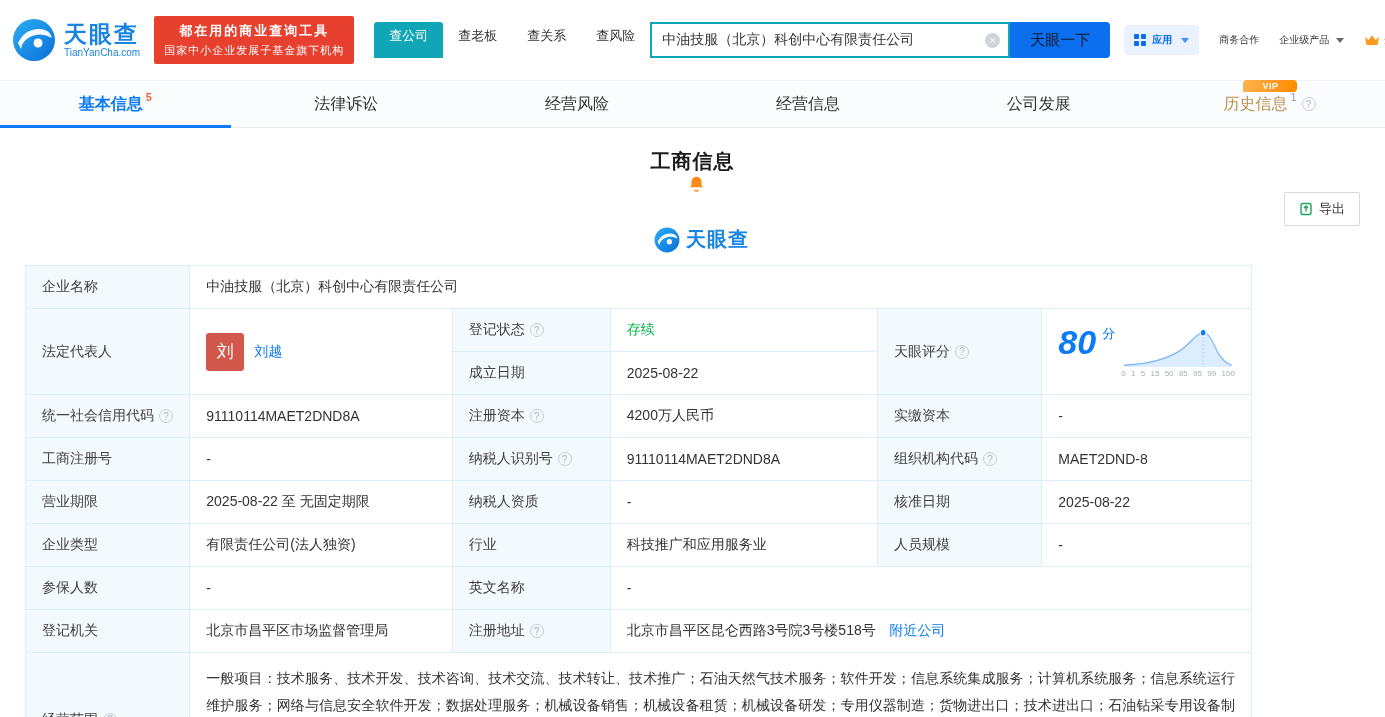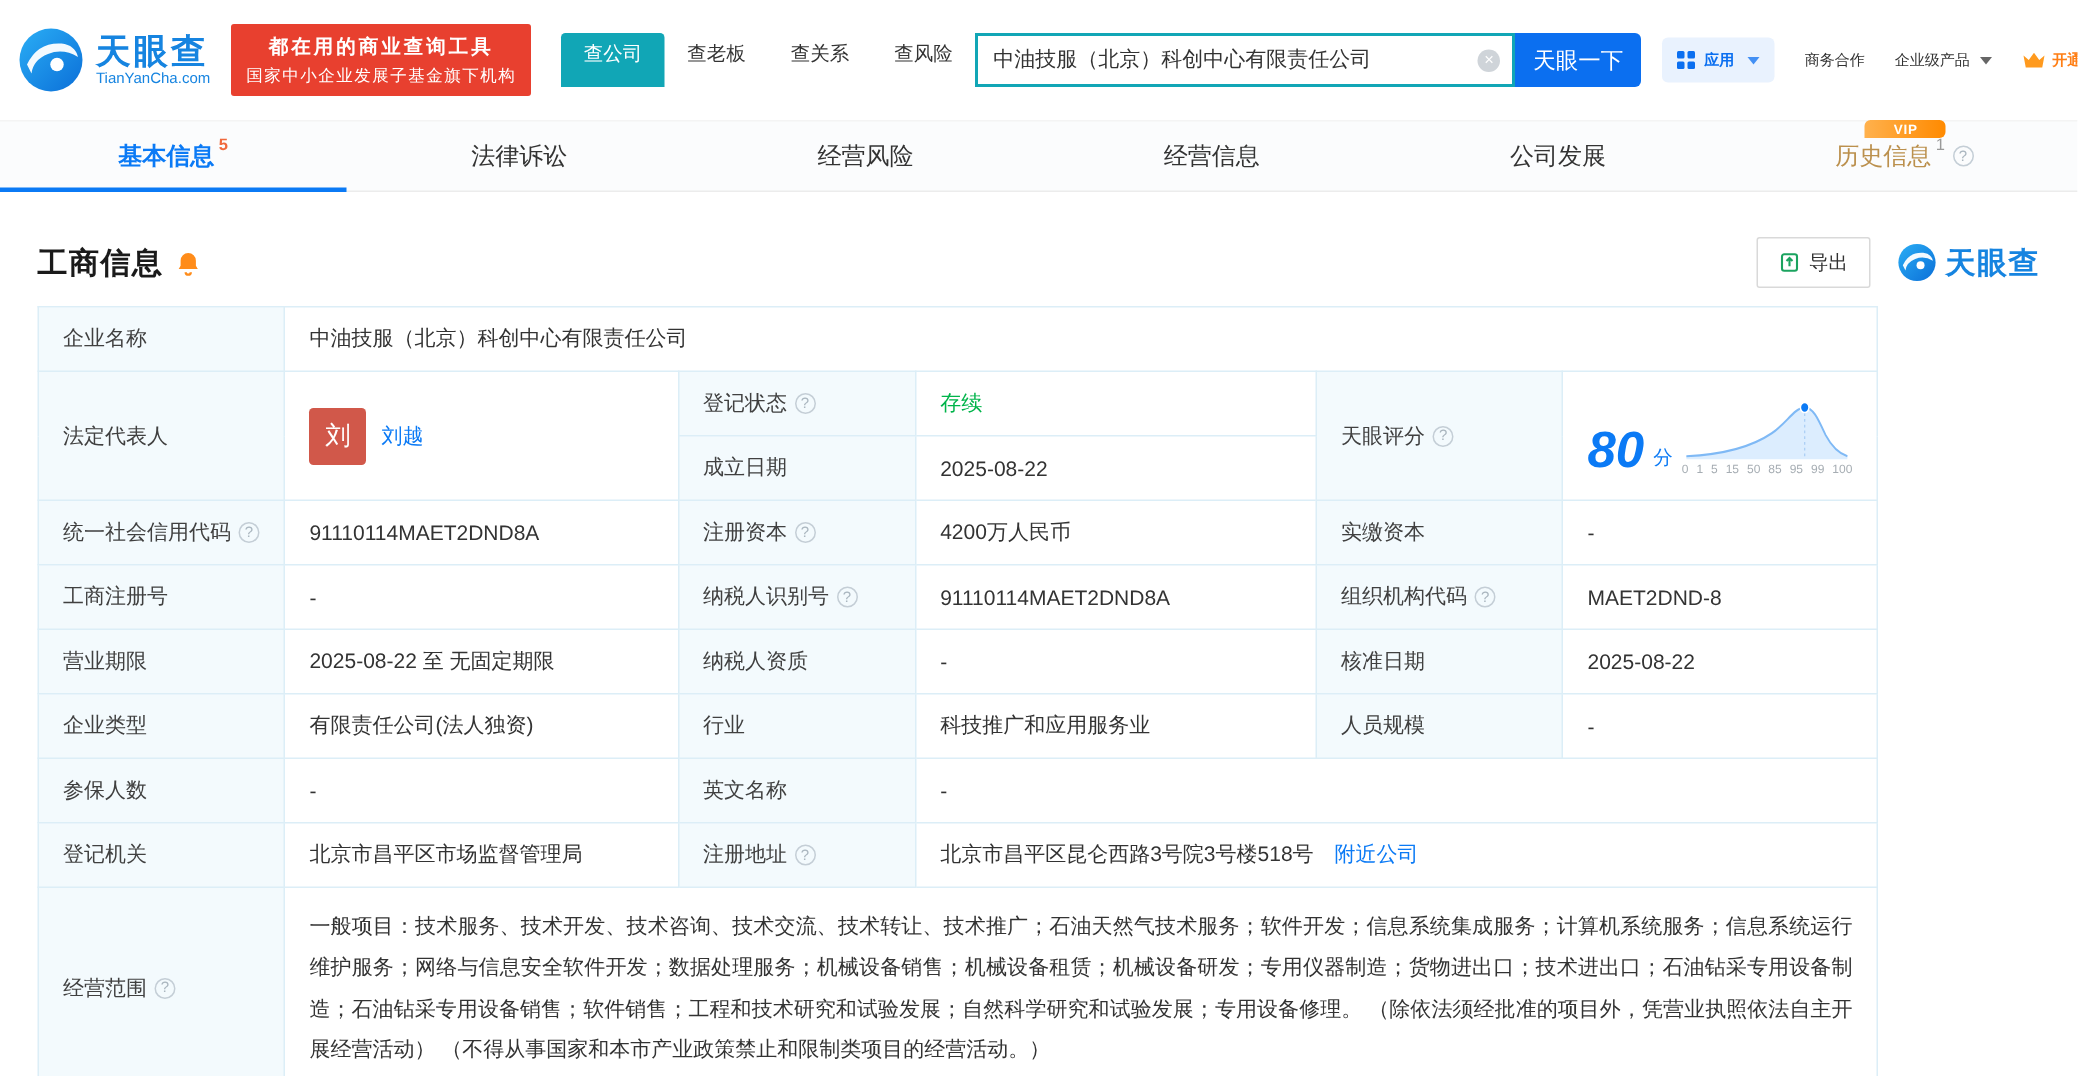--- a/index.html
+++ b/index.html
@@ -19,58 +19,58 @@
   .slogan .l2 { font-size: 11px; letter-spacing: 1px; margin-top: 3px; }
   .search-area { display: flex; flex-direction: row; margin-left: 6px; flex: none; }
   .search-tabs { display: flex; }
   .stab { padding: 5px 15px; font-size: 13px; color: #333; cursor: pointer; border-radius: 3px 3px 0 0; }
   .stab.active { background: #11a6b6; color: #fff; }
   .search-row { display: flex; height: 36px; }
   .input-wrap { position: relative; width: 360px; border: 2px solid #11a6b6; background: #fff; display: flex; align-items: center; }
   .input-wrap input { flex: 1; border: 0; outline: 0; height: 30px; padding: 0 30px 0 10px; font-size: 14px; color: #333; font-family: inherit; }
   .clear-icon { position: absolute; right: 8px; width: 15px; height: 15px; border-radius: 50%; background: #cfd4d9; color: #fff; display: flex; align-items: center; justify-content: center; font-size: 11px; cursor: pointer; }
   .clear-icon::before { content: "×"; }
-  .search-btn { width: 84px; background: #0b6ff0; color: #ffffff; border: 0; font-size: 15px; cursor: pointer; border-radius: 0 4px 4px 0; font-family: inherit; }
+  .search-btn { width: 100px; background: #0b6ff0; color: #0f172a; border: 0; font-size: 15px; cursor: pointer; border-radius: 0 4px 4px 0; font-family: inherit; }
   .top-right { margin-left: auto; display: flex; align-items: center; gap: 20px; font-size: 10px; color: #333; white-space: nowrap; }
   .app-pill { display: flex; align-items: center; gap: 6px; background: #e9f2fe; color: #0b6ff0; padding: 8px 10px; border-radius: 4px; cursor: pointer; font-weight: bold; }
   .caret { width: 0; height: 0; border-left: 4px solid transparent; border-right: 4px solid transparent; border-top: 5px solid currentColor; margin-left: 3px; opacity: .75; }
   .nav-item { display: flex; align-items: center; gap: 4px; cursor: pointer; }
   .vip-item { color: #ff7e14; font-weight: bold; }
   .bell-wrap { position: relative; cursor: pointer; display: flex; }
   .bell-dot { position: absolute; top: -2px; right: -1px; width: 6px; height: 6px; border-radius: 50%; background: #f5483b; }
   
   .tabbar { display: flex; height: 48px; background: #fbfcfd; border-bottom: 1px solid #ececec; border-top: 1px solid #f4f4f4; }
   .tab { flex: 1; display: flex; align-items: center; justify-content: center; font-size: 16px; color: #333; cursor: pointer; position: relative; }
   .tab .cnt { font-size: 11px; position: relative; top: -7px; margin-left: 3px; color: #f0683c; }
   .tab.active { color: #0b7af5; font-weight: bold; }
   .tab.active::after { content: ""; position: absolute; left: 0; right: 0; bottom: -1px; height: 3px; background: #0b7af5; }
   .tab.history { color: #bb904d; }
   .tab.history .cnt { color: #9a9a9a; }
   .hist-wrap { position: relative; display: inline-flex; align-items: center; }
   .vip-badge { position: absolute; top: -14px; right: -10px; background: linear-gradient(90deg, #ffb14d, #ff8a00); color: #fff; font-size: 9px; font-weight: bold; padding: 1px 19px; border-radius: 4px 4px 4px 0; letter-spacing: .5px; }
   .help { display: inline-flex; align-items: center; justify-content: center; width: 14px; height: 14px; border: 1px solid #c4ced6; border-radius: 50%; color: #aab6bf; font-size: 10px; margin-left: 5px; cursor: pointer; flex: none; font-weight: normal; }
   .help::before { content: "?"; }
   
-  .section-head { display: flex; align-items: center; margin: 30px 25px 12px; }
+  .section-head { display: flex; align-items: center; margin: 20px 25px 12px; flex-direction: column; }
   .sec-title { font-size: 20px; font-weight: bold; color: #1a1a1a; letter-spacing: 1px; }
   .sec-bell { margin-left: 8px; cursor: pointer; display: flex; }
   .export-btn { margin-left: auto; display: flex; align-items: center; gap: 6px; border: 1px solid #d9d9d9; border-radius: 2px; background: #fff; padding: 7px 14px; font-size: 13px; color: #333; cursor: pointer; font-family: inherit; }
   .watermark { display: flex; align-items: center; gap: 6px; margin-left: 18px; }
   .wm-text { font-size: 20px; font-weight: bold; color: #1684e0; letter-spacing: 1px; }
   
   table.info { border-collapse: collapse; width: 1227px; margin: 0 25px 36px; table-layout: fixed; }
   .info td { border: 1px solid #dceef7; padding: 12px 16px; font-size: 14px; color: #333; vertical-align: middle; word-break: break-all; background: #fff; }
   td.lbl { background: #f3fafd; color: #404040; }
   .lblflex { display: flex; align-items: center; }
   .val-link { color: #0b7af5; cursor: pointer; text-decoration: none; }
   .status-ok { color: #00b44a; }
   .rep-cell { display: flex; align-items: center; gap: 10px; }
   .avatar { display: inline-flex; width: 38px; height: 38px; background: #d1584a; color: #fff; border-radius: 3px; align-items: center; justify-content: center; font-size: 17px; cursor: pointer; flex: none; }
   .score-cell { padding: 6px 10px; }
-  .score-wrap { display: flex; align-items: flex-end; gap: 6px; }
+  .score-wrap { display: flex; gap: 6px; }
   .score-num { font-size: 34px; font-weight: bold; font-style: italic; color: #0b7af5; line-height: 1; }
   .score-unit { font-size: 13px; color: #0b7af5; margin-bottom: 3px; }
   .score-chart { flex: 1; max-width: 135px; }
   .score-chart svg { display: block; width: 100%; height: 44px; }
   .ticks { display: flex; justify-content: space-between; font-size: 8px; color: #a6adb3; line-height: 1; margin-top: 1px; }
   .scope-text { line-height: 1.95; text-align: justify; display: block; }
   .addr-link { margin-left: 10px; }
 </style>
 </head>
 <body>

